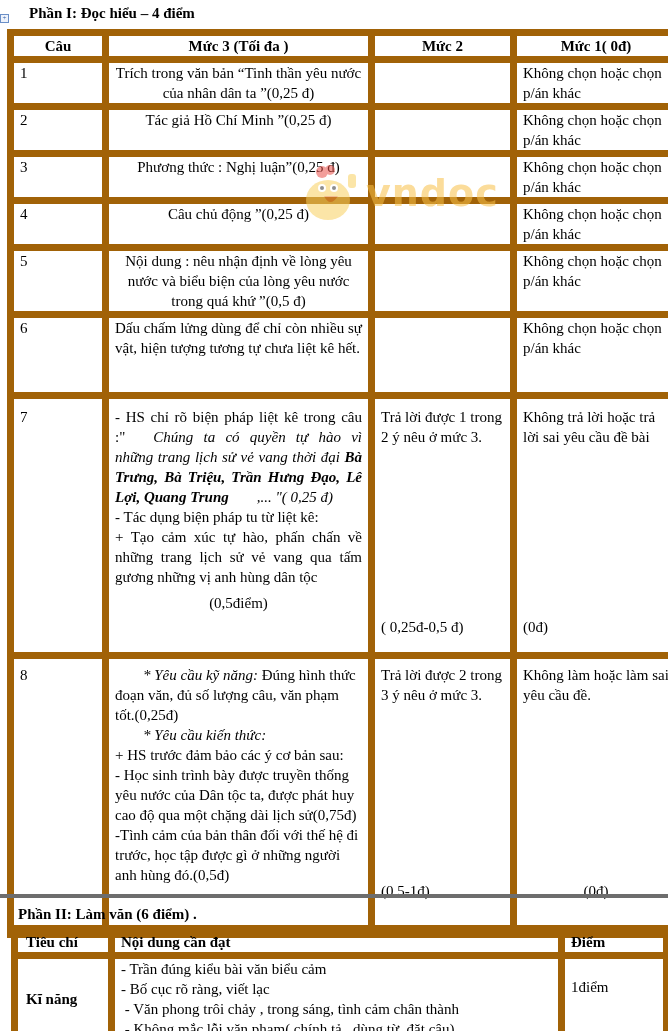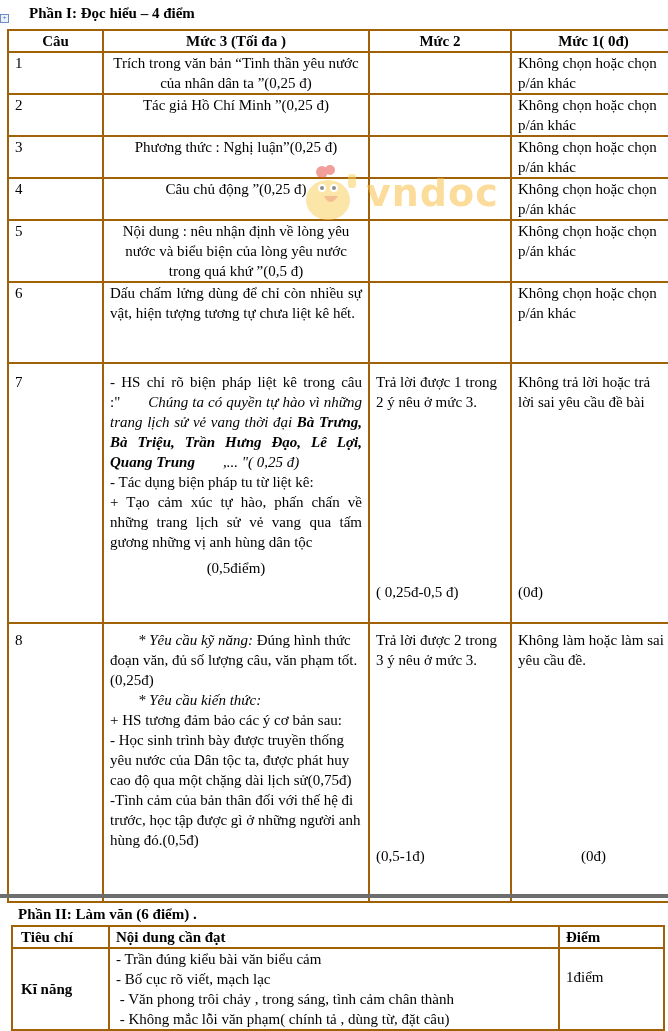--- a/index.html
+++ b/index.html
@@ -3,21 +3,21 @@
 <meta charset="utf-8">
 <style>
   html, body { margin: 0; padding: 0; background: #ffffff; }
   body { width: 668px; height: 1031px; overflow: hidden; position: relative;
          font-family: "Liberation Serif", serif; font-size: 15px; color: #000; }
   .move-handle { position: absolute; left: 0; top: 14px; width: 7px; height: 7px;
          border: 1px solid #6a8fc7; background: #eef3fb; font-size: 7px; line-height: 7px;
          text-align: center; color: #2b5ba8; }
   .sec-title { position: absolute; font-weight: bold; font-size: 15px; }
   table { border-collapse: collapse; position: absolute; table-layout: fixed; }
-  td, th { border: 2px solid #a16207; vertical-align: top; padding: 0 6px; line-height: 20px; }
+  td, th { border: 7px solid #a16207; vertical-align: top; padding: 0 6px; line-height: 20px; }
   th { font-weight: bold; text-align: center; }
   .c { text-align: center; }
   .j { text-align: justify; }
   .it { font-style: italic; margin-left: 28px; }
   .bi { font-weight: bold; font-style: italic; }
   .page-break { position: absolute; left: 0; top: 894px; width: 668px; height: 4px; background: #6d6d6d; }
   .watermark { position: absolute; left: 300px; top: 164px; width: 220px; height: 60px; opacity: 0.55; pointer-events: none; }
   .wm-text { position: absolute; left: 66px; top: 0; font-family: "DejaVu Sans", sans-serif; font-weight: bold;
              font-size: 38px; color: #f8c048; letter-spacing: 1px; line-height: 58px; }
   .line { display: block; }
@@ -97,21 +97,21 @@
       <span class="line">Không trả lời hoặc trả lời sai yêu cầu đề bài</span>
       <span style="position:absolute; left:6px; top:218px">(0đ)</span>
     </td>
   </tr>
 
   <tr style="height:279px">
     <td style="padding-top:6px">8</td>
     <td style="padding-top:6px">
       <span class="it">* Yêu cầu kỹ năng:</span><span> Đúng hình thức đoạn văn, đủ số lượng câu, văn phạm tốt.(0,25đ)</span>
       <span class="line it">* Yêu cầu kiến thức:</span>
-      <span class="line j">+ HS tương đảm bảo các ý cơ bản sau:</span>
+      <span class="line j">+ HS trước đảm bảo các ý cơ bản sau:</span>
       <span class="line">- Học sinh trình bày được truyền thống yêu nước của Dân tộc ta, được phát huy cao độ qua một chặng dài lịch sử(0,75đ)</span>
       <span class="line">-Tình cảm của bản thân đối với thế hệ đi trước, học tập được gì ở những người anh hùng đó.(0,5đ)</span>
     </td>
     <td style="padding-top:6px; position:relative">
       <span class="line">Trả lời được 2 trong 3 ý nêu ở mức 3.</span>
       <span style="position:absolute; left:6px; top:222px">(0,5-1đ)</span>
     </td>
     <td style="padding-top:6px; position:relative">
       <span class="line">Không làm hoặc làm sai yêu cầu đề.</span>
       <span style="position:absolute; left:0; right:0; text-align:center; top:222px">(0đ)</span>
@@ -148,21 +148,21 @@
   <tbody>
       <tr>
     <td style="font-weight:bold; padding-left:8px">Tiêu chí</td>
     <td style="font-weight:bold">Nội dung cần đạt</td>
     <td style="font-weight:bold">Điểm</td>
   </tr>
   <tr style="height:81px">
     <td style="font-weight:bold; vertical-align:middle; padding-left:8px">Kĩ năng</td>
     <td>
       <span class="line">- Trần đúng kiểu bài văn biểu cảm</span>
-      <span class="line">- Bố cục rõ viết, mạch lạc</span>
+      <span class="line">- Bố cục rõ ràng, viết lạc</span>
       <span class="line" style="white-space:pre"> - Văn phong trôi chảy , trong sáng, tình cảm chân thành</span>
       <span class="line" style="white-space:pre"> - Không mắc lỗi văn phạm( chính tả , dùng từ, đặt câu)</span>
     </td>
     <td style="padding-top:18px">1điểm</td>
   </tr>
   <tr style="height:20px">
     <td></td>
     <td></td>
     <td></td>
   </tr>

